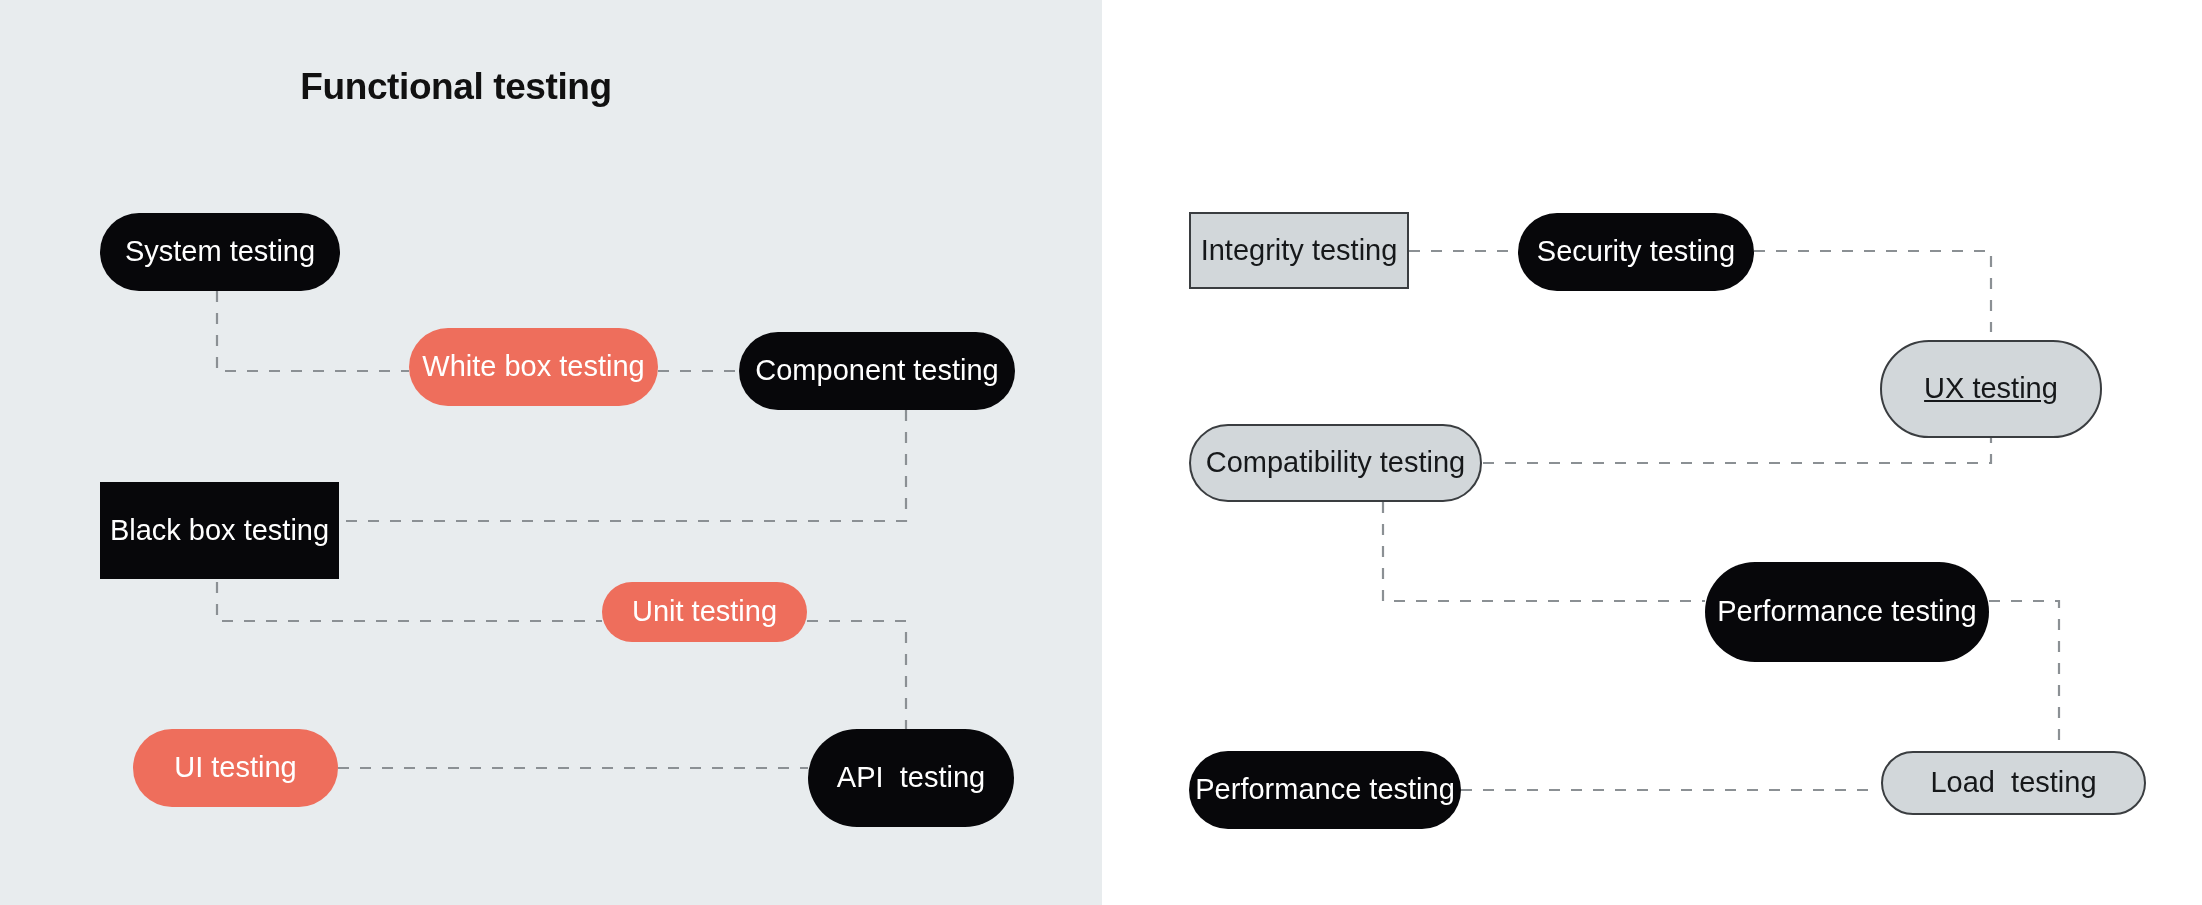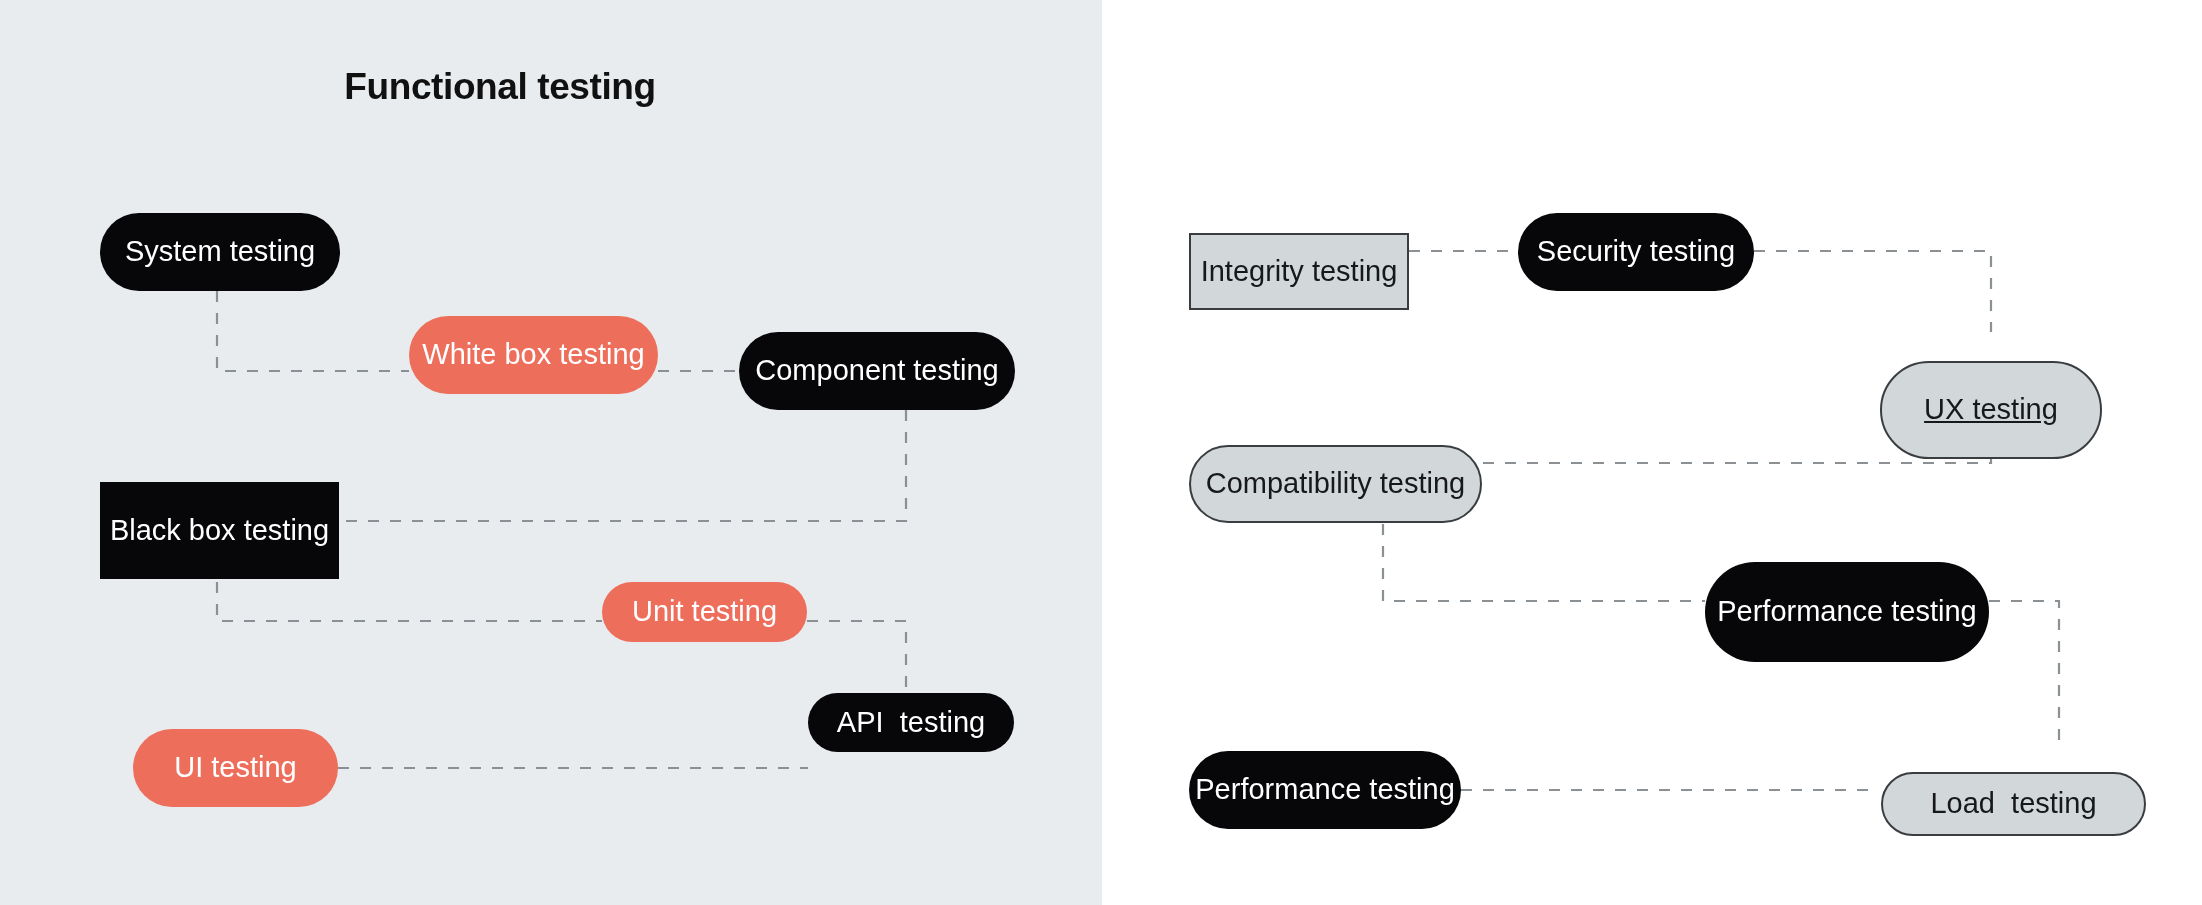--- a/index.html
+++ b/index.html
@@ -75,21 +75,21 @@
     line-height: 1.1;
     white-space: pre;
     text-align: center;
     padding: 0 10px;
   }
   .shape-pill { border-radius: 999px; }
   .shape-rect { border-radius: 0; }
 
   .fill-black  { background: #07070a; color: #ffffff; }
   .fill-coral  { background: #ee6e5c; color: #ffffff; }
-  .fill-gray   { background: #d2d7da; color: #16181a; border: 2px solid #3a3d40; margin-top: 21px; }
+  .fill-gray   { background: #d2d7da; color: #16181a; border: 2px solid #3a3d40; }
 </style>
 </head>
 <body>
 
 <div id="stage">
 
   <div class="panel" id="panel-left"></div>
   <div class="panel" id="panel-right"></div>
 
   <svg class="connectors" id="connectors-left" viewBox="0 0 2202 905">
@@ -102,31 +102,31 @@
     </svg>
   <svg class="connectors" id="connectors-right" viewBox="0 0 2202 905">
       <path class="conn-path" d="M 1409 251 L 1518 251" stroke="#8b9094"></path>
       <path class="conn-path" d="M 1754 251 L 1991 251 L 1991 332" stroke="#8b9094"></path>
       <path class="conn-path" d="M 1991 410 L 1991 463 L 1482 463" stroke="#8b9094"></path>
       <path class="conn-path" d="M 1383 502 L 1383 601 L 1705 601" stroke="#8b9094"></path>
       <path class="conn-path" d="M 1989 601 L 2059 601 L 2059 751" stroke="#8b9094"></path>
       <path class="conn-path" d="M 1461 790 L 1879 790" stroke="#8b9094"></path>
     </svg>
 
-  <div class="panel-title" id="title-left" style="left:0;width:912px;padding-left:44px;">Functional testing</div>
+  <div class="panel-title" id="title-left" style="left:0;width:912px;">Functional testing</div>
 
 
   <div id="nodes-layer">
       <div class="node shape-pill fill-black" style="left: 100px; top: 213px; width: 240px; height: 78px;">System testing</div>
-      <div class="node shape-pill fill-coral" style="left: 409px; top: 316px; width: 249px; height: 78px;">White box testing</div>
+      <div class="node shape-pill fill-coral" style="left: 409px; top: 328px; width: 249px; height: 78px;">White box testing</div>
       <div class="node shape-pill fill-black" style="left: 739px; top: 332px; width: 276px; height: 78px;">Component testing</div>
       <div class="node shape-rect fill-black" style="left: 100px; top: 482px; width: 239px; height: 97px;">Black box testing</div>
       <div class="node shape-pill fill-coral" style="left: 602px; top: 582px; width: 205px; height: 60px;">Unit testing</div>
       <div class="node shape-pill fill-coral" style="left: 133px; top: 729px; width: 205px; height: 78px;">UI testing</div>
-      <div class="node shape-pill fill-black" style="left: 808px; top: 693px; width: 206px; height: 59px;">API  testing</div>
+      <div class="node shape-pill fill-black" style="left: 808px; top: 729px; width: 206px; height: 98px;">API  testing</div>
       <div class="node shape-rect fill-gray" style="left: 1189px; top: 212px; width: 220px; height: 77px;">Integrity testing</div>
       <div class="node shape-pill fill-black" style="left: 1518px; top: 213px; width: 236px; height: 78px;">Security testing</div>
       <div class="node shape-pill fill-gray" style="left: 1880px; top: 340px; width: 222px; height: 98px; text-decoration: underline;">UX testing</div>
       <div class="node shape-pill fill-gray" style="left: 1189px; top: 424px; width: 293px; height: 78px;">Compatibility testing</div>
       <div class="node shape-pill fill-black" style="left: 1705px; top: 562px; width: 284px; height: 100px;">Performance testing</div>
       <div class="node shape-pill fill-black" style="left: 1189px; top: 751px; width: 272px; height: 78px;">Performance testing</div>
       <div class="node shape-pill fill-gray" style="left: 1881px; top: 751px; width: 265px; height: 64px;">Load  testing</div>
     </div>
 
 </div>

